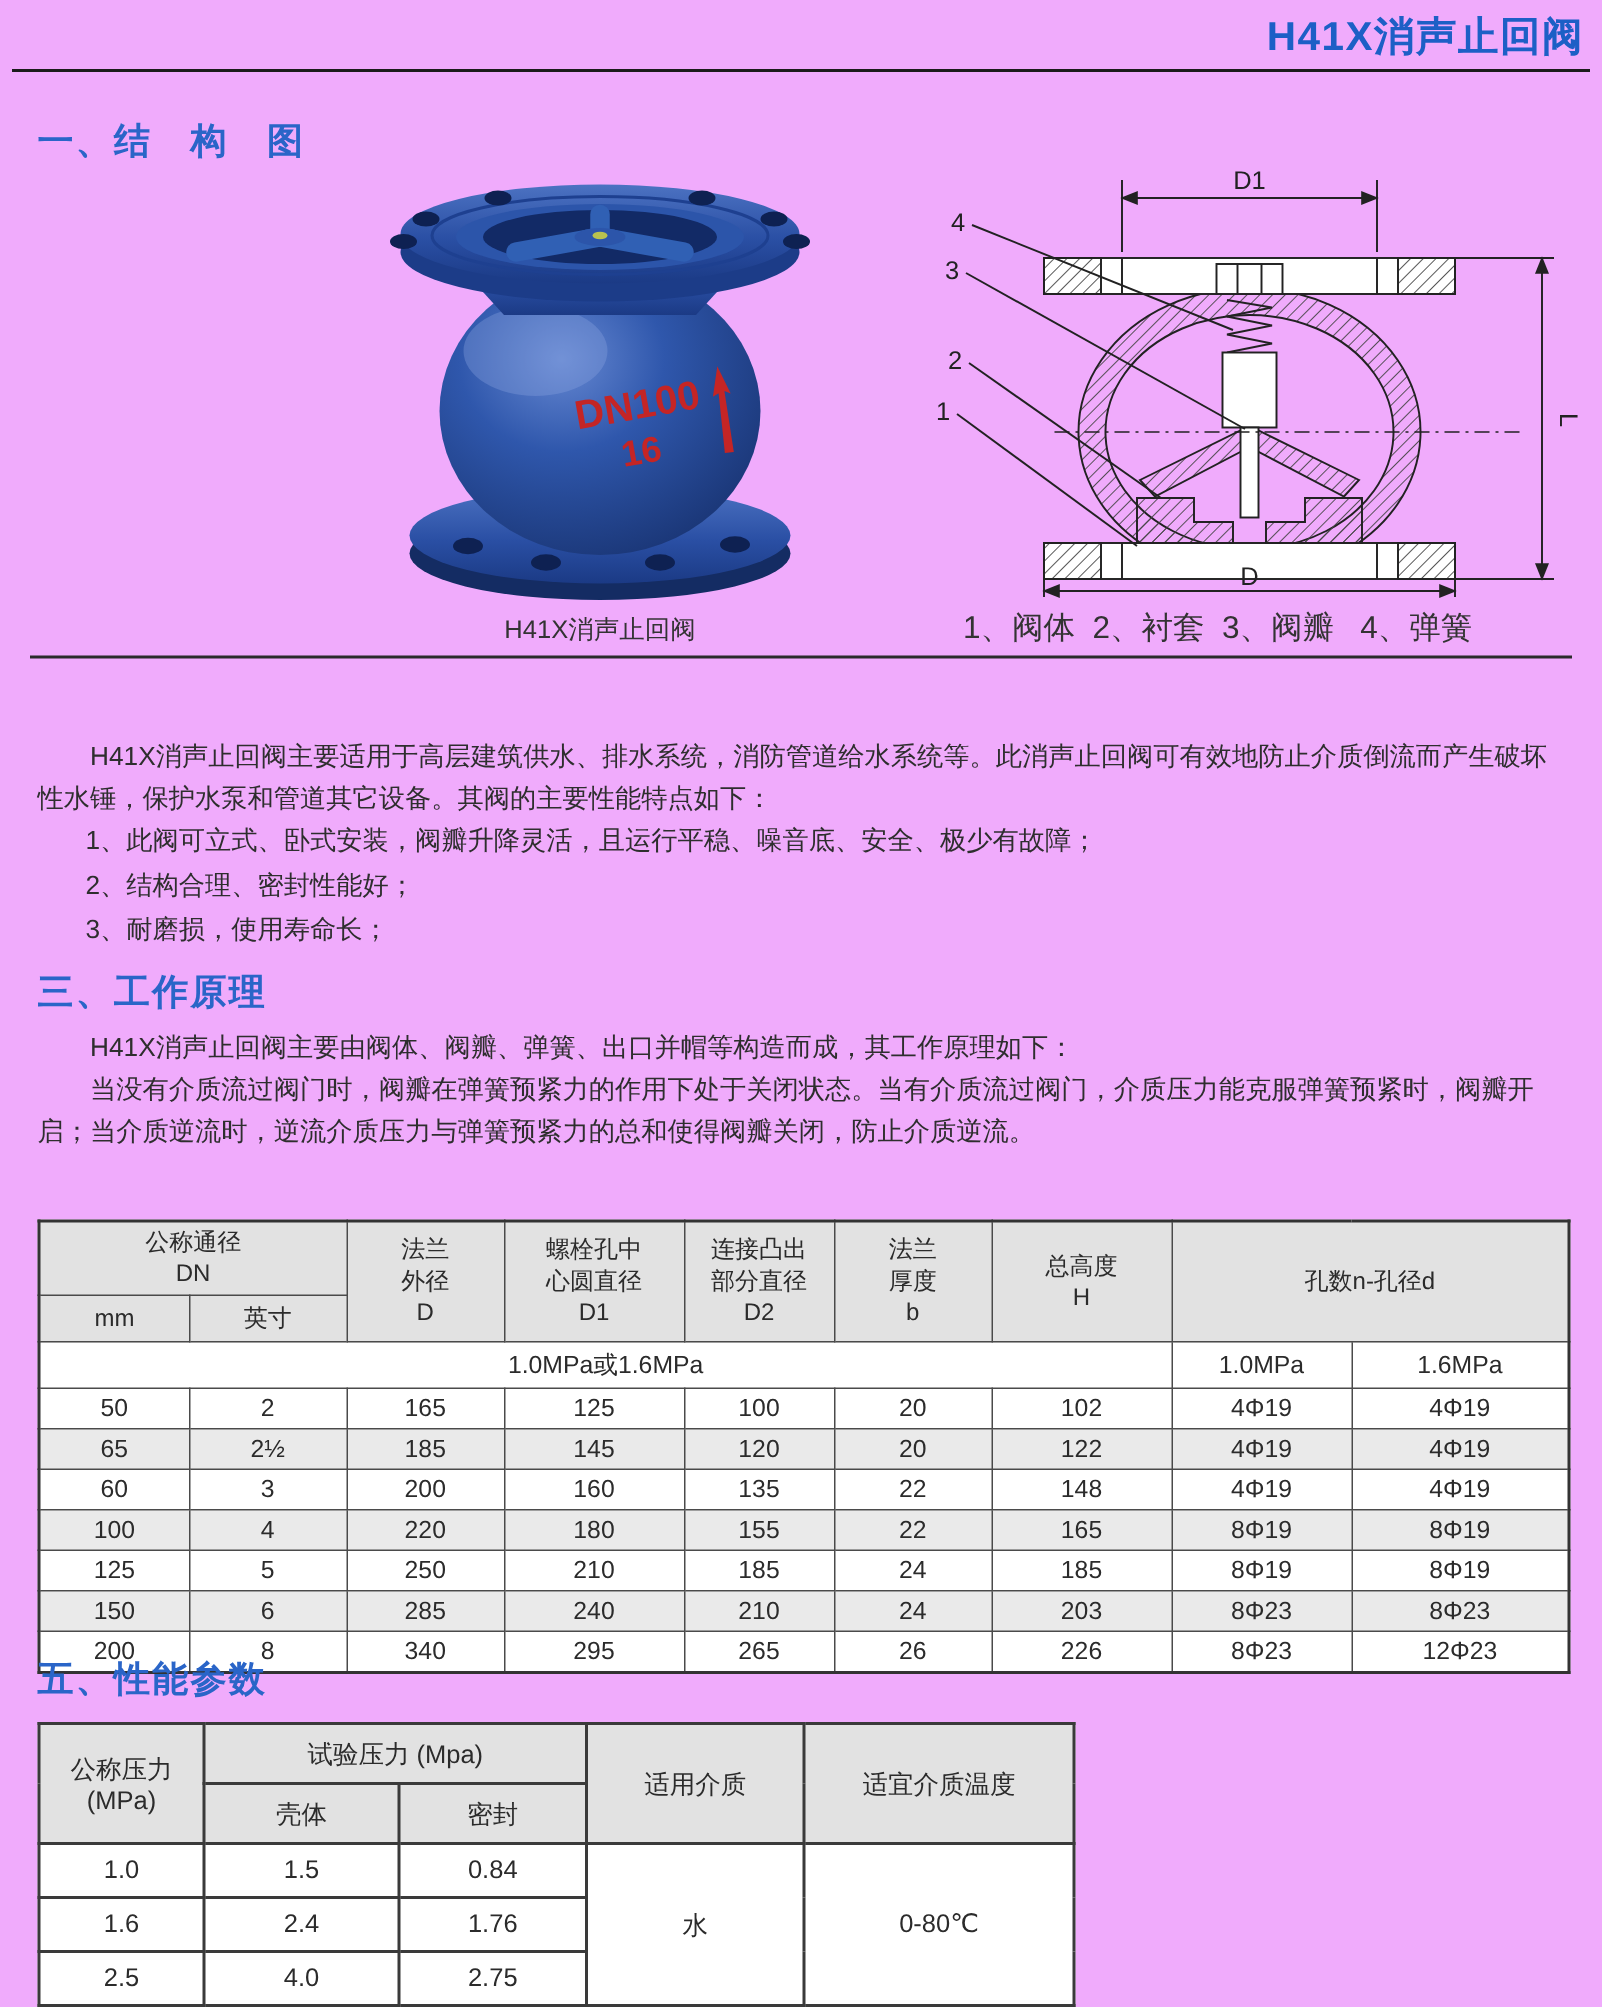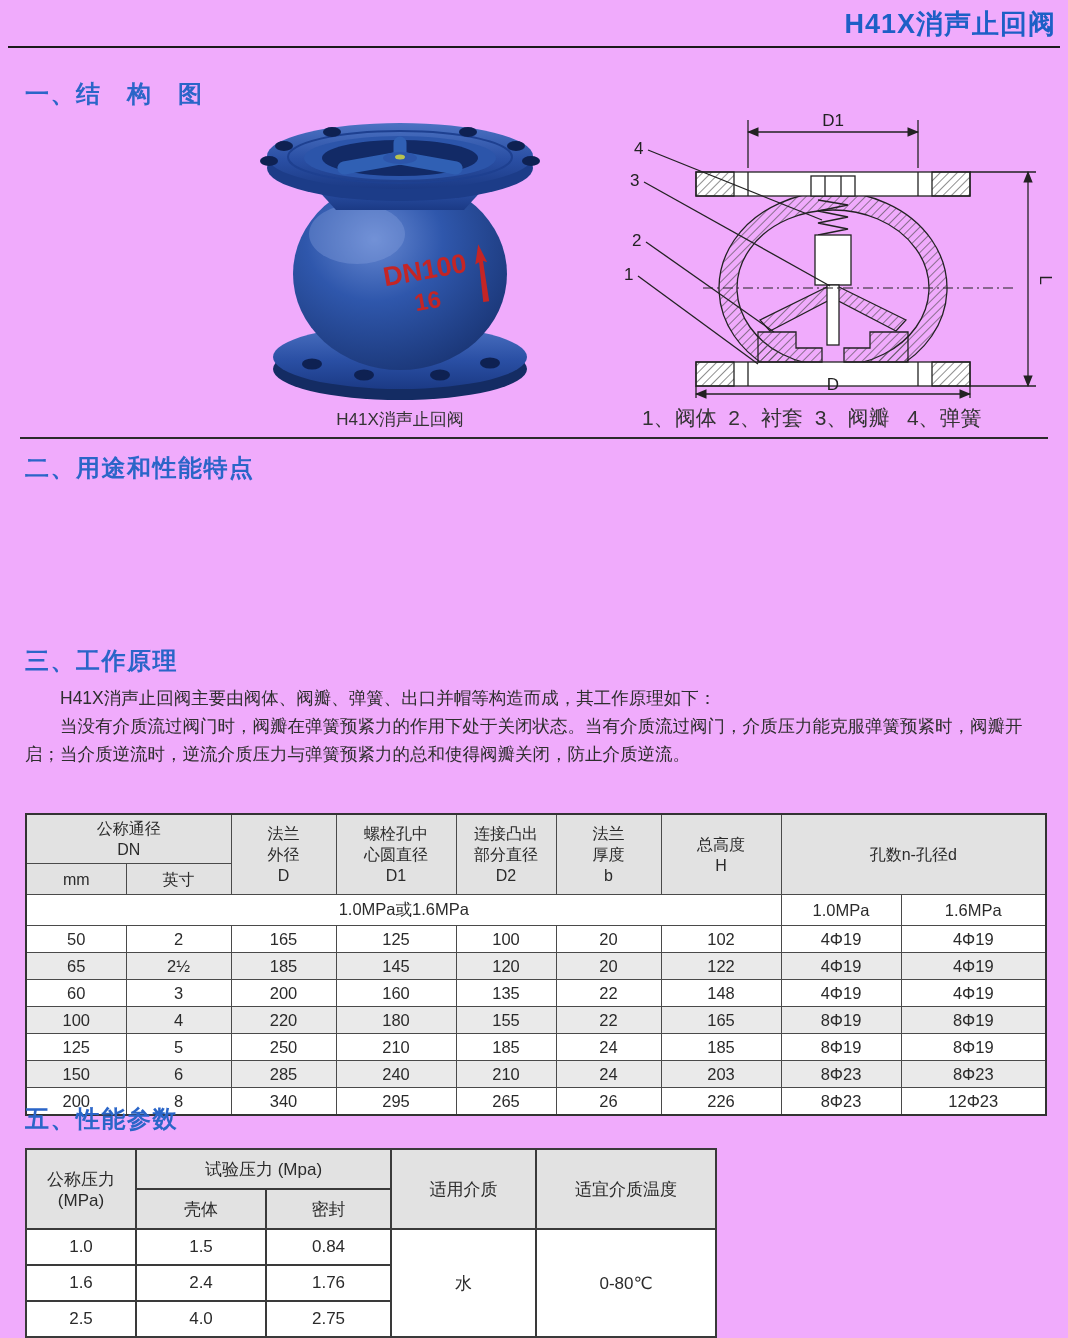--- a/index.html
+++ b/index.html
@@ -172,21 +172,28 @@
         <text x="22" y="106">3</text>
         <text x="24" y="166">2</text>
         <text x="16" y="200">1</text>
       </g>
     </svg>
   </div>
   <div class="parts-caption">1、阀体  2、衬套  3、阀瓣   4、弹簧</div>
 
   <div class="mid-rule"></div>
 
-  <div class="h sec2-h">二、用途和性能特点</div>
+  <div class="body-block sec2-body">
+    <p>H41X消声止回阀主要适用于高层建筑供水、排水系统，消防管道给水系统等。此消声止回阀可有效地防止介质倒流而产生破坏性水锤，保护水泵和管道其它设备。其阀的主要性能特点如下：</p>
+    <div class="list">
+      <div>1、此阀可立式、卧式安装，阀瓣升降灵活，且运行平稳、噪音底、安全、极少有故障；</div>
+      <div>2、结构合理、密封性能好；</div>
+      <div>3、耐磨损，使用寿命长；</div>
+    </div>
+  </div>
 
   <div class="h sec3-h">三、工作原理</div>
   <div class="body-block sec3-body">
     <p>H41X消声止回阀主要由阀体、阀瓣、弹簧、出口并帽等构造而成，其工作原理如下：</p>
     <p>当没有介质流过阀门时，阀瓣在弹簧预紧力的作用下处于关闭状态。当有介质流过阀门，介质压力能克服弹簧预紧时，阀瓣开启；当介质逆流时，逆流介质压力与弹簧预紧力的总和使得阀瓣关闭，防止介质逆流。</p>
   </div>
 
   <table id="t1">
       <colgroup>
         <col style="width: 100px;">

